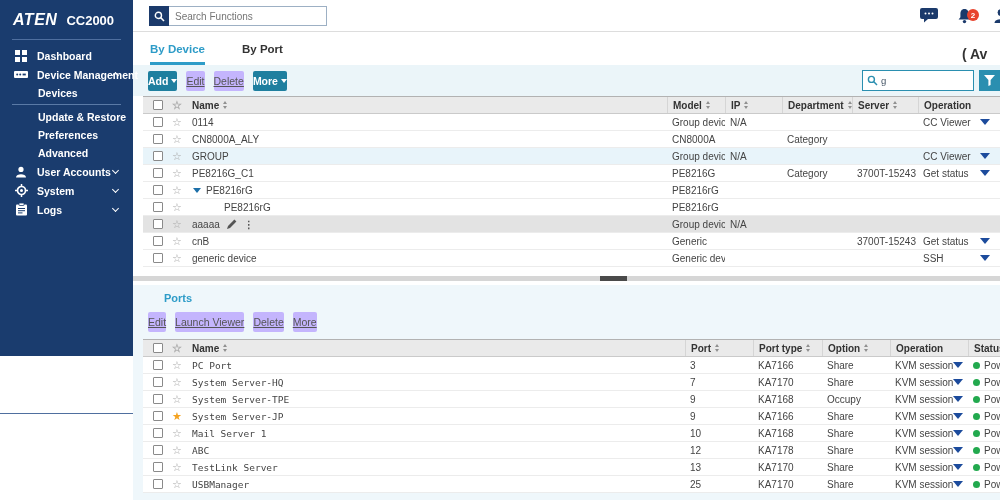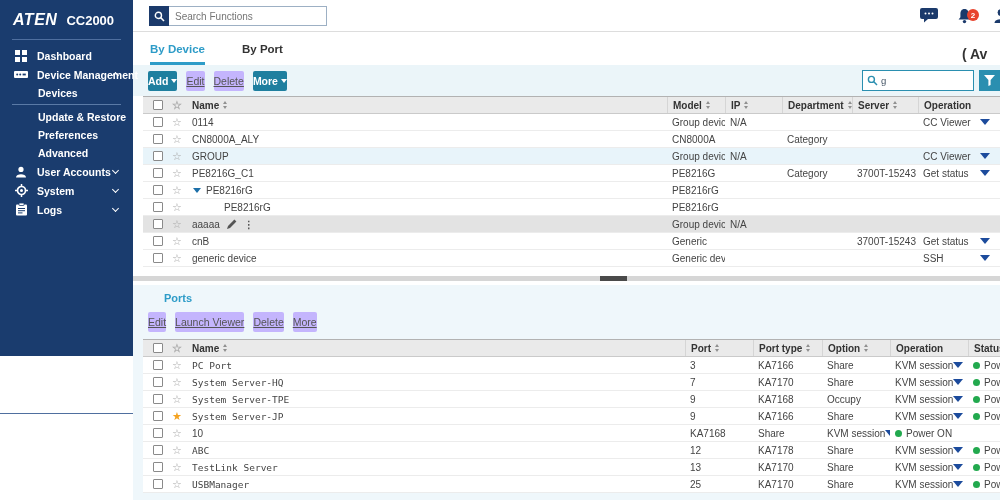--- a/index.html
+++ b/index.html
@@ -708,20 +708,23 @@
           </div>
         </div>
         <div class="grid-row port-cols">
           <div class="cell">
             <span class="cb"></span>
           </div>
           <div class="cell">
             <span class="star">☆</span>
           </div>
           <div class="cell">
+            <span class="mono-name">Mail Server 1</span>
+          </div>
+          <div class="cell">
             <span>10</span>
           </div>
           <div class="cell">
             <span>KA7168</span>
           </div>
           <div class="cell">
             <span>Share</span>
           </div>
           <div class="cell op-cell">
             <span>KVM session</span>

